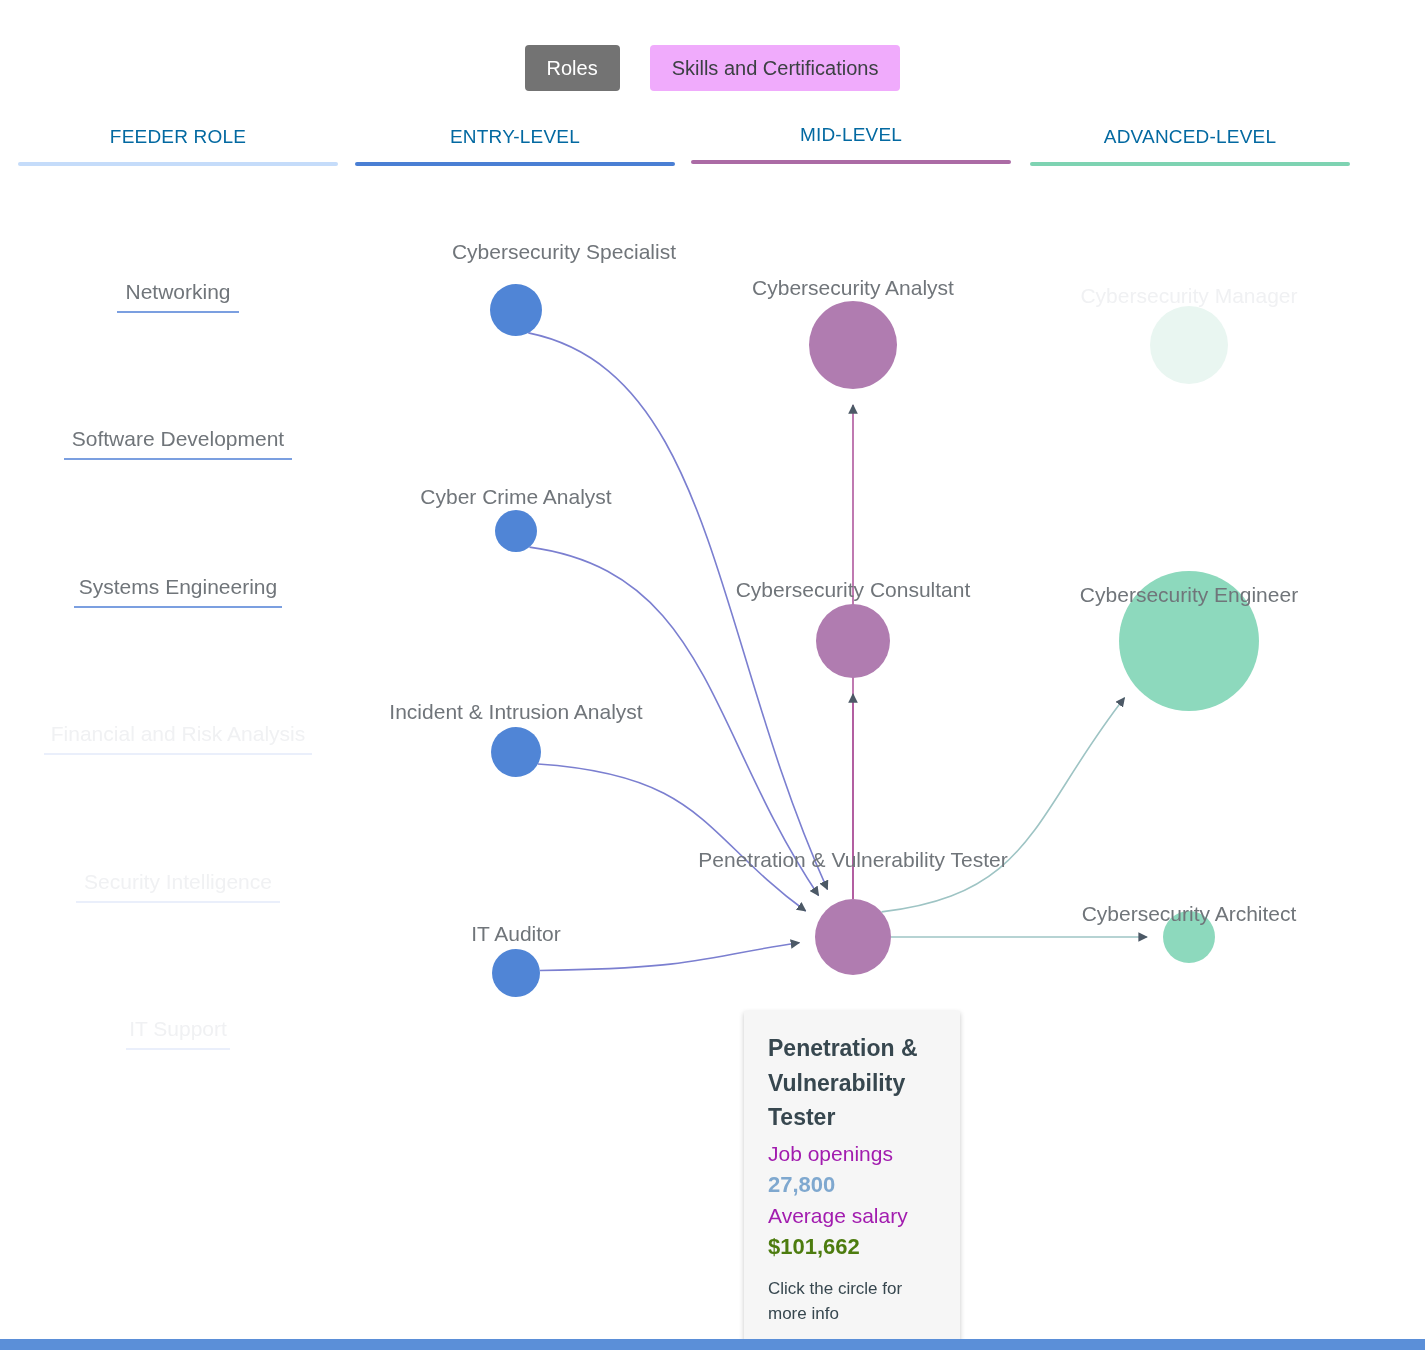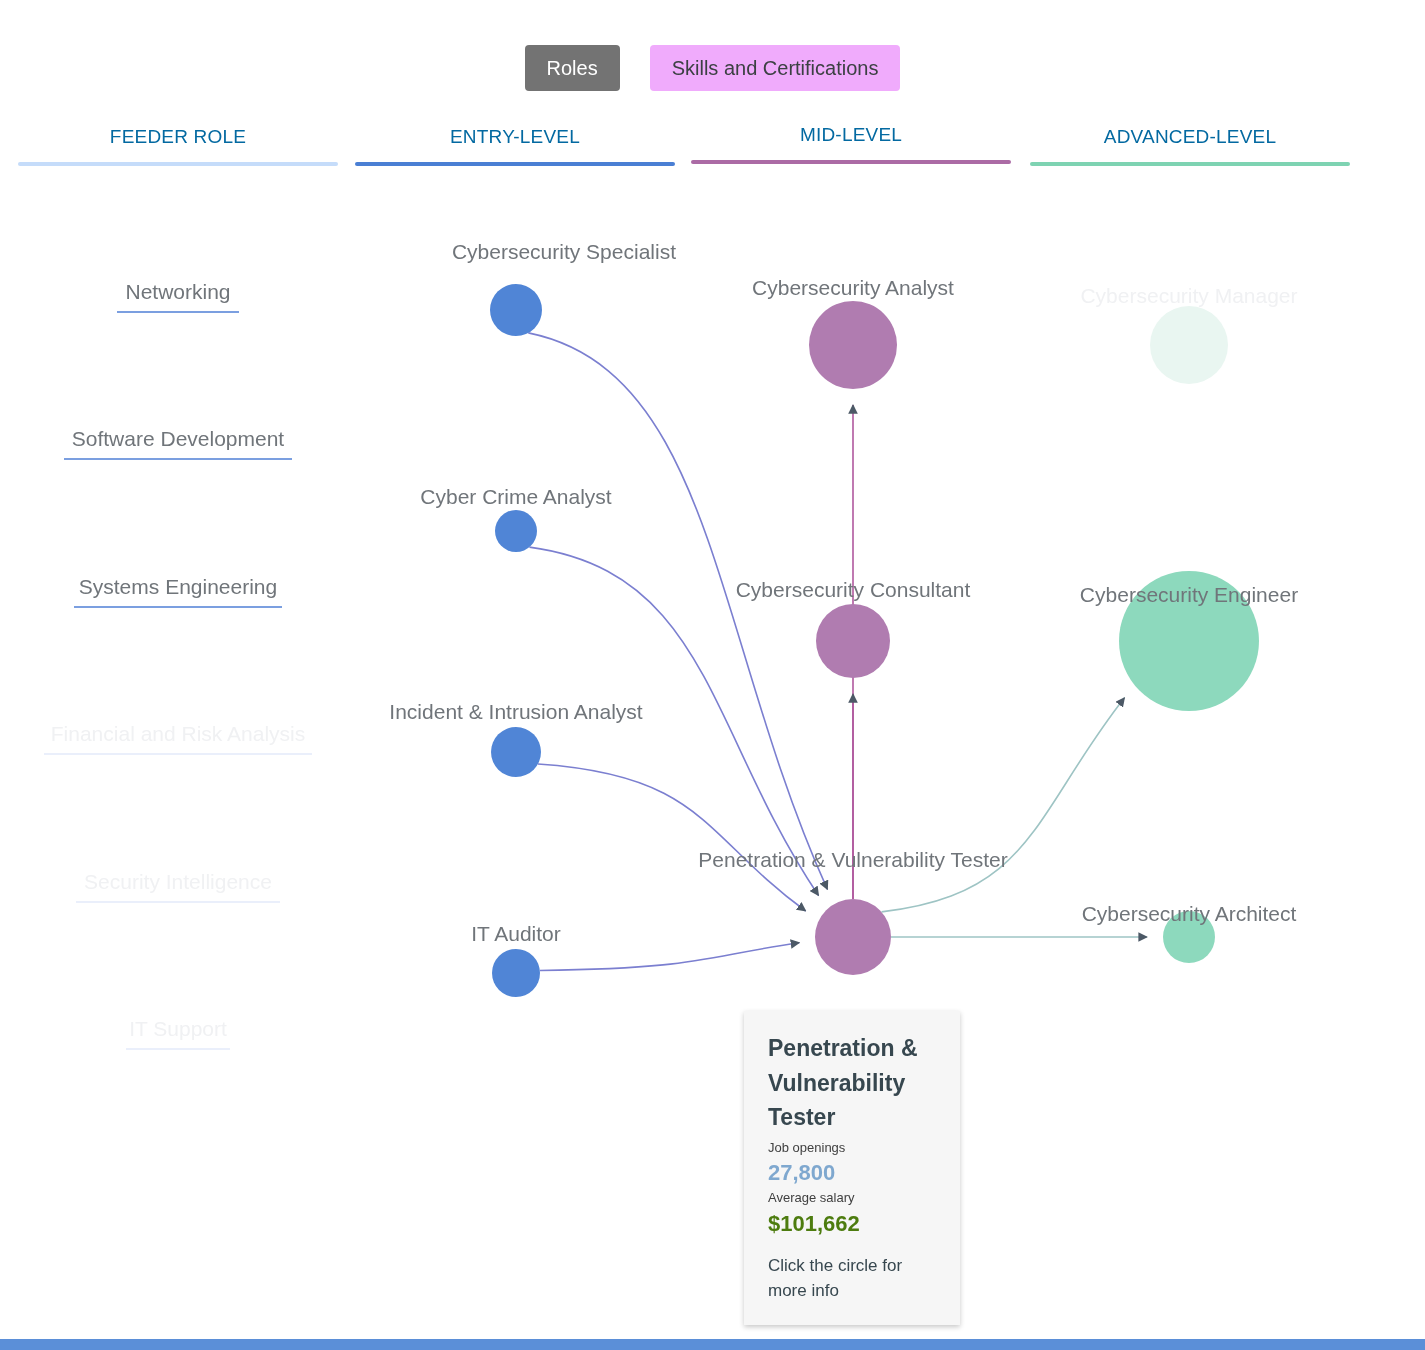--- a/index.html
+++ b/index.html
@@ -115,22 +115,22 @@
     box-sizing: border-box;
   }
   #tooltip-card .tt-title {
     font-size: 23px;
     font-weight: bold;
     color: #37474f;
     line-height: 1.5;
     margin-bottom: 4px;
   }
   #tooltip-card .tt-label {
-    font-size: 13px;
-    color: #404040;
+    font-size: 21px;
+    color: #a21caf;
     line-height: 1.45;
   }
   #tooltip-card .tt-openings {
     font-size: 22px;
     font-weight: bold;
     color: #7fa8cf;
     line-height: 1.45;
   }
   #tooltip-card .tt-salary {
     font-size: 22px;

